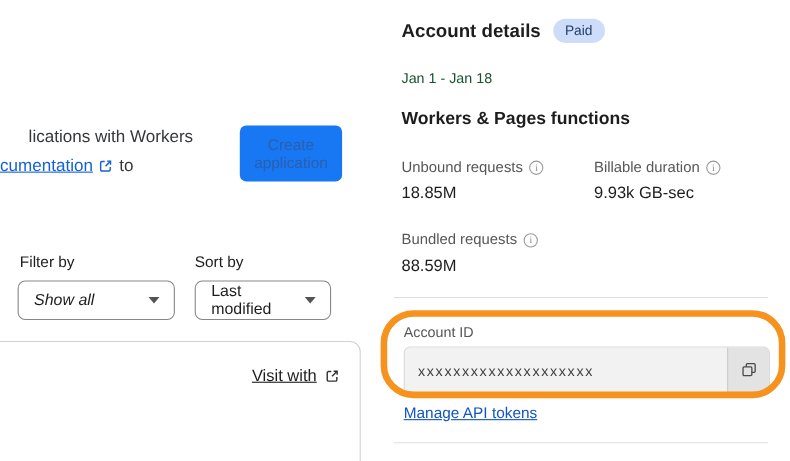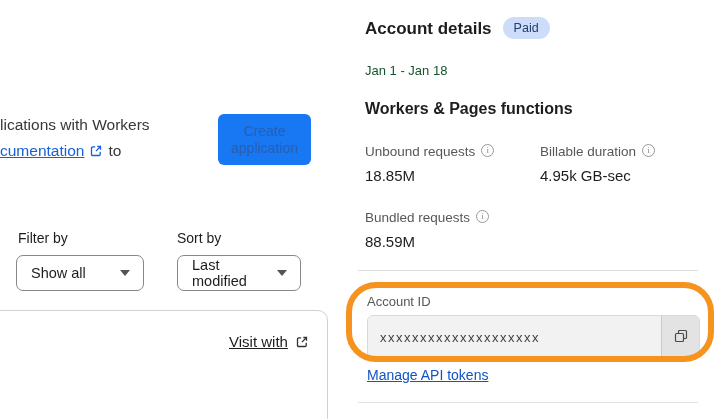--- a/index.html
+++ b/index.html
@@ -1,58 +1,58 @@
 <!DOCTYPE html>
 <html><head>
 <meta charset="utf-8">
 <style>
   html,body{margin:0;padding:0;background:#fff;}
   .page{
     position:relative;width:718px;height:419px;background:#ffffff;overflow:hidden;
     font-family:"Liberation Sans", sans-serif;color:#1d1d1d;
   }
   
-  .intro-line1{position:absolute;left:0;top:116px;font-size:15.5px;color:#35373b;white-space:nowrap;}
+  .intro-line1{position:absolute;left:16px;top:116px;font-size:15.5px;color:#35373b;white-space:nowrap;padding-left:10px;}
   .intro-line2{position:absolute;left:0;top:142px;font-size:15.5px;color:#35373b;display:flex;align-items:center;gap:5px;white-space:nowrap;}
   .doc-link{color:#1660d9;text-decoration:underline;cursor:pointer;}
   .ext-icon{display:inline-flex;align-items:center;}
   .create-btn{
     position:absolute;left:218px;top:114px;width:93px;height:51px;
     background:#1877f2;border:none;border-radius:6px;cursor:pointer;
     color:#2a5fae;font-family:"Liberation Sans", sans-serif;
     font-size:14px;line-height:17px;font-weight:500;text-align:center;
     display:flex;align-items:center;justify-content:center;padding:0 10px;
   }
   .ctl-label{position:absolute;top:230px;font-size:14px;color:#1d1d1d;}
   .filter-label{left:18px;} .sort-label{left:177px;}
   .dropdown{
     position:absolute;top:255px;height:36px;box-sizing:border-box;
     border:1px solid #878787;border-radius:7px;background:#fff;cursor:pointer;
     display:flex;align-items:center;justify-content:space-between;
     padding:0 13px 0 14px;font-size:14.5px;color:#1d1d1d;
   }
-  .dd-filter{left:16px;width:128px;}
+  .dd-filter{left:16px;width:143px;font-style:italic;}
   .dd-sort{left:177px;width:124px;}
   .chevron{width:0;height:0;border-left:5px solid transparent;border-right:5px solid transparent;border-top:6px solid #545454;}
   .site-card{
     position:absolute;left:-14px;top:310px;width:342px;height:140px;box-sizing:border-box;
     background:#fff;border:1px solid #d2d2d2;border-radius:10px;
   }
   .visit-row{position:absolute;left:229px;top:333px;display:flex;align-items:center;gap:7px;cursor:pointer;}
   .visit-link{font-size:15px;font-weight:500;color:#1d1d1d;text-decoration:underline;}
   .visit-icon{color:#333;}
   
   .title-row{position:absolute;left:365px;top:17px;display:flex;align-items:flex-end;gap:11px;}
   .acct-title{font-size:17px;font-weight:700;color:#1d1d1d;}
   .badge{background:#cdddf9;color:#22406e;font-size:12.5px;font-weight:500;padding:4px 11px;border-radius:13px;}
   .date-range{position:absolute;left:365px;top:63px;font-size:13px;color:#14532d;}
   .section-title{position:absolute;left:365px;top:100px;font-size:16px;font-weight:700;color:#1d1d1d;}
   .stat{position:absolute;}
   .stat-0{left:365px;top:144px;} .stat-1{left:540px;top:144px;} .stat-2{left:365px;top:210px;}
-  .stat-label{font-size:13.5px;color:#575757;display:flex;align-items:flex-start;gap:6px;}
+  .stat-label{font-size:13.5px;color:#575757;display:flex;align-items:flex-end;gap:6px;}
   .info-icon{
     width:13px;height:13px;border:1px solid #9a9a9a;border-radius:50%;box-sizing:border-box;
     display:inline-flex;align-items:center;justify-content:center;color:#8a8a8a;cursor:pointer;
   }
   .info-icon::after{content:"i";font-size:9px;line-height:1;font-family:"Liberation Serif", serif;}
   .stat-value{margin-top:8px;font-size:15px;color:#1d1d1d;}
   .divider{position:absolute;left:358px;width:340px;height:1px;background:#dedede;}
   .divider-1{top:270px;} .divider-2{top:402px;background:#e2e2e2;}
   .acct-id-label{position:absolute;left:367px;top:294px;font-size:13px;color:#575757;}
   .id-group{
@@ -136,21 +136,21 @@
       <span>Unbound requests</span>
       <span class="info-icon"></span>
     </div>
     <div class="stat-value">18.85M</div>
   </div>
   <div class="stat stat-1">
     <div class="stat-label">
       <span>Billable duration</span>
       <span class="info-icon"></span>
     </div>
-    <div class="stat-value">4.95k GB-sec</div>
+    <div class="stat-value">9.93k GB-sec</div>
   </div>
   <div class="stat stat-2">
     <div class="stat-label">
       <span>Bundled requests</span>
       <span class="info-icon"></span>
     </div>
     <div class="stat-value">88.59M</div>
   </div>
 
   <div class="divider divider-1"></div>

